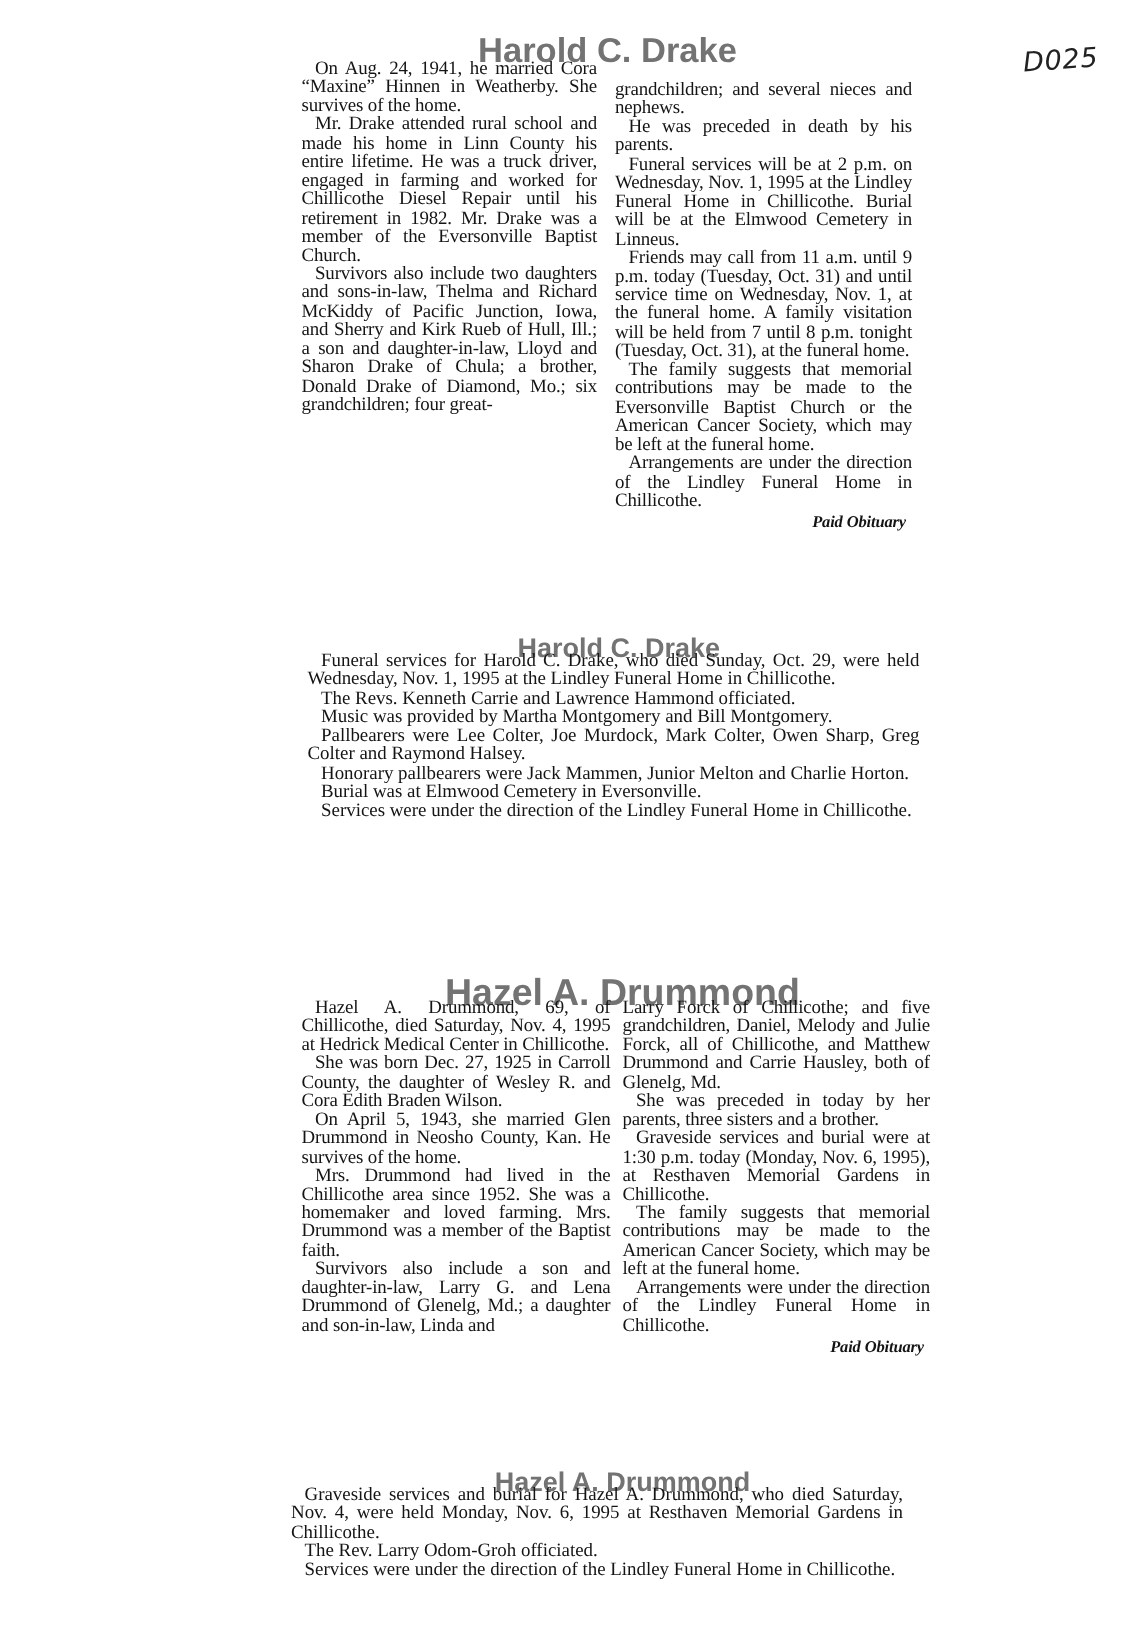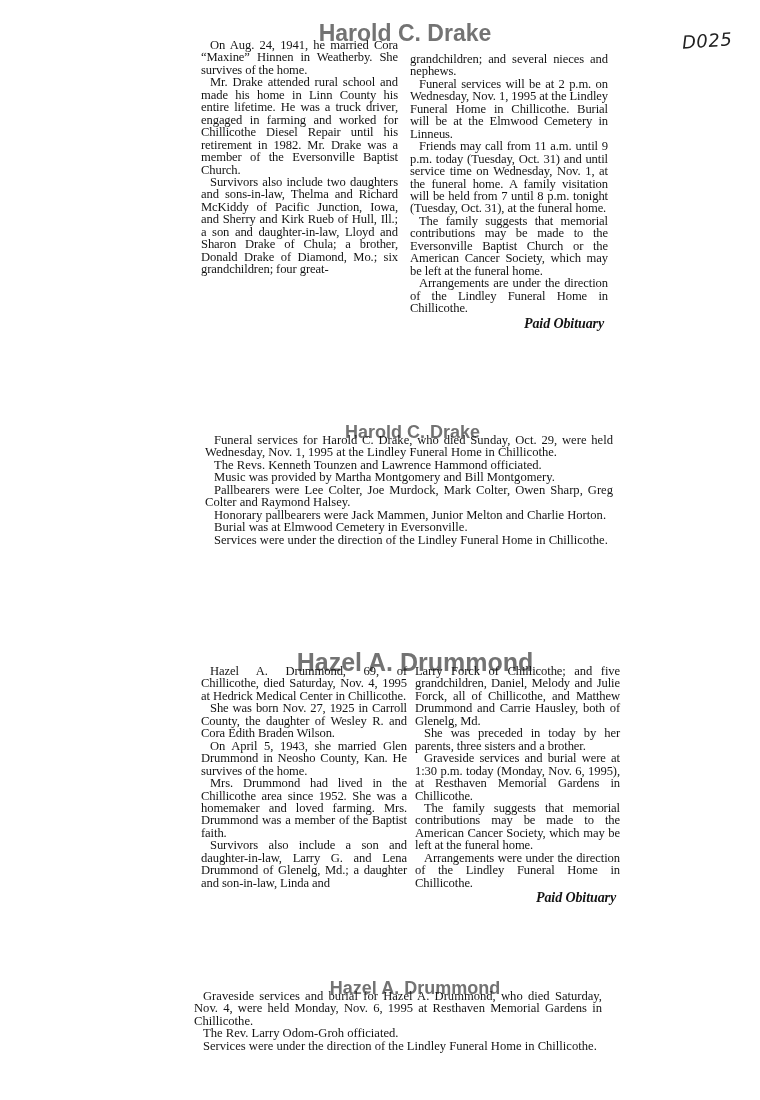--- a/index.html
+++ b/index.html
@@ -15,66 +15,67 @@
          letter-spacing: -0.1px; }
   .col p { margin: 0; text-indent: 9px; }
   .colL1 { left: 201px; width: 197px; top: 39px; }
   .colR1 { left: 410px; width: 198px; top: 53px; }
   .colL2 { left: 201px; width: 206px; top: 665px; }
   .colR2 { left: 415px; width: 205px; top: 665px; }
   .wide { position: absolute; font-size: 12.6px; line-height: 12.45px; text-align: justify; }
   .wide p { margin: 0; text-indent: 9px; }
   .w1 { left: 205px; width: 408px; top: 434px; }
   .w2 { left: 194px; width: 408px; top: 990px; }
-  .paid { text-align: right; font-style: italic; font-weight: bold; font-size: 14px;
+  .paid { text-align: right; font-style: italic; font-weight: bold; font-size: 11px;
           line-height: 14px; margin-top: 2px; padding-right: 4px; }
   .handnote { position: absolute; left: 682px; top: 30px; font-family: "DejaVu Sans", sans-serif;
               font-size: 18px; font-style: italic; color: #222; transform: rotate(-4deg);
               letter-spacing: 0.5px; }
 </style>
 </head>
 <body>
 
 <div class="handnote">D025</div>
 
 <section>
   <h1 class="title t1">Harold C. Drake</h1>
   <div class="col colL1">
     <p>On Aug. 24, 1941, he married Cora “Maxine” Hinnen in Weatherby. She survives of the home.</p>
     <p>Mr. Drake attended rural school and made his home in Linn County his entire lifetime. He was a truck driver, engaged in farming and worked for Chillicothe Diesel Repair until his retirement in 1982. Mr. Drake was a member of the Eversonville Baptist Church.</p>
     <p>Survivors also include two daughters and sons-in-law, Thelma and Richard McKiddy of Pacific Junction, Iowa, and Sherry and Kirk Rueb of Hull, Ill.; a son and daughter-in-law, Lloyd and Sharon Drake of Chula; a brother, Donald Drake of Diamond, Mo.; six grandchildren; four great-</p>
   </div>
   <div class="col colR1">
     <p style="text-indent:0">grandchildren; and several nieces and nephews.</p>
+    <p>He was preceded in death by his parents.</p>
     <p>Funeral services will be at 2 p.m. on Wednesday, Nov. 1, 1995 at the Lindley Funeral Home in Chillicothe. Burial will be at the Elmwood Cemetery in Linneus.</p>
     <p>Friends may call from 11 a.m. until 9 p.m. today (Tuesday, Oct. 31) and until service time on Wednesday, Nov. 1, at the funeral home. A family visitation will be held from 7 until 8 p.m. tonight (Tuesday, Oct. 31), at the funeral home.</p>
     <p>The family suggests that memorial contributions may be made to the Eversonville Baptist Church or the American Cancer Society, which may be left at the funeral home.</p>
     <p>Arrangements are under the direction of the Lindley Funeral Home in Chillicothe.</p>
     <div class="paid">Paid Obituary</div>
   </div>
 </section>
 
 <section>
   <h2 class="title t2">Harold C. Drake</h2>
   <div class="wide w1">
     <p>Funeral services for Harold C. Drake, who died Sunday, Oct. 29, were held Wednesday, Nov. 1, 1995 at the Lindley Funeral Home in Chillicothe.</p>
-    <p>The Revs. Kenneth Tounzen and Lawrence Hammond officiated.</p>
+    <p>The Revs. Kenneth Carrie and Lawrence Hammond officiated.</p>
     <p>Music was provided by Martha Montgomery and Bill Montgomery.</p>
     <p>Pallbearers were Lee Colter, Joe Murdock, Mark Colter, Owen Sharp, Greg Colter and Raymond Halsey.</p>
     <p>Honorary pallbearers were Jack Mammen, Junior Melton and Charlie Horton.</p>
     <p>Burial was at Elmwood Cemetery in Eversonville.</p>
     <p>Services were under the direction of the Lindley Funeral Home in Chillicothe.</p>
   </div>
 </section>
 
 <section>
   <h1 class="title t3">Hazel A. Drummond</h1>
   <div class="col colL2">
     <p>Hazel A. Drummond, 69, of Chillicothe, died Saturday, Nov. 4, 1995 at Hedrick Medical Center in Chillicothe.</p>
-    <p>She was born Nov. 27, 1925 in Carroll County, the daughter of Wesley R. and Cora Edith Braden Wilson.</p>
+    <p>She was born Dec. 27, 1925 in Carroll County, the daughter of Wesley R. and Cora Edith Braden Wilson.</p>
     <p>On April 5, 1943, she married Glen Drummond in Neosho County, Kan. He survives of the home.</p>
     <p>Mrs. Drummond had lived in the Chillicothe area since 1952. She was a homemaker and loved farming. Mrs. Drummond was a member of the Baptist faith.</p>
     <p>Survivors also include a son and daughter-in-law, Larry G. and Lena Drummond of Glenelg, Md.; a daughter and son-in-law, Linda and</p>
   </div>
   <div class="col colR2">
     <p style="text-indent:0">Larry Forck of Chillicothe; and five grandchildren, Daniel, Melody and Julie Forck, all of Chillicothe, and Matthew Drummond and Carrie Hausley, both of Glenelg, Md.</p>
     <p>She was preceded in today by her parents, three sisters and a brother.</p>
     <p>Graveside services and burial were at 1:30 p.m. today (Monday, Nov. 6, 1995), at Resthaven Memorial Gardens in Chillicothe.</p>
     <p>The family suggests that memorial contributions may be made to the American Cancer Society, which may be left at the funeral home.</p>
     <p>Arrangements were under the direction of the Lindley Funeral Home in Chillicothe.</p>

